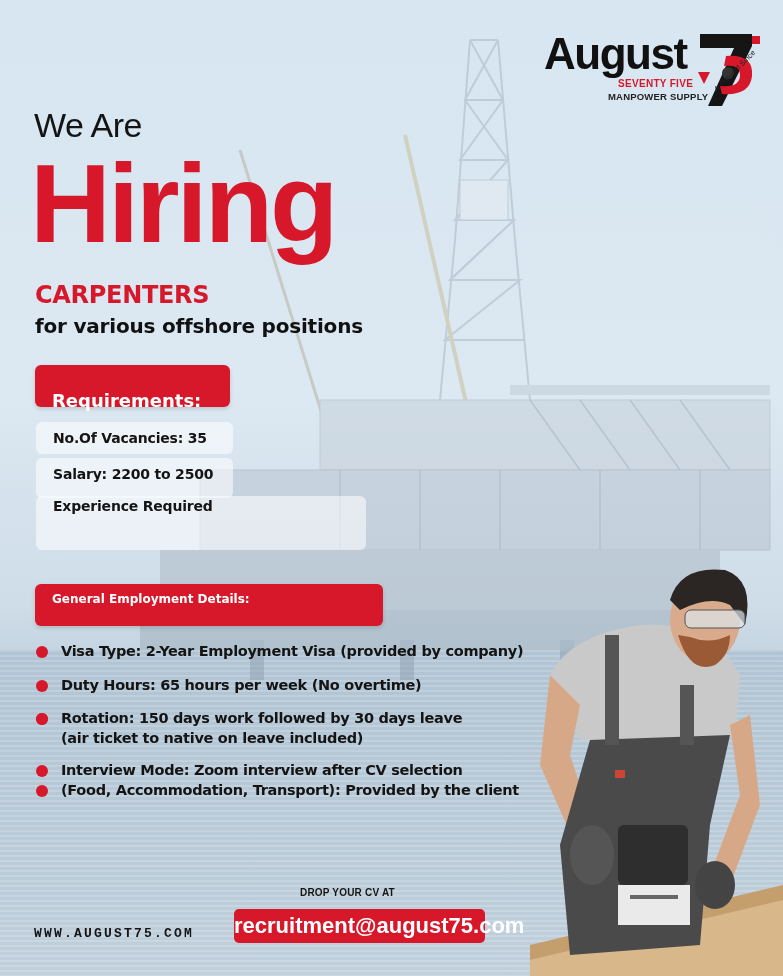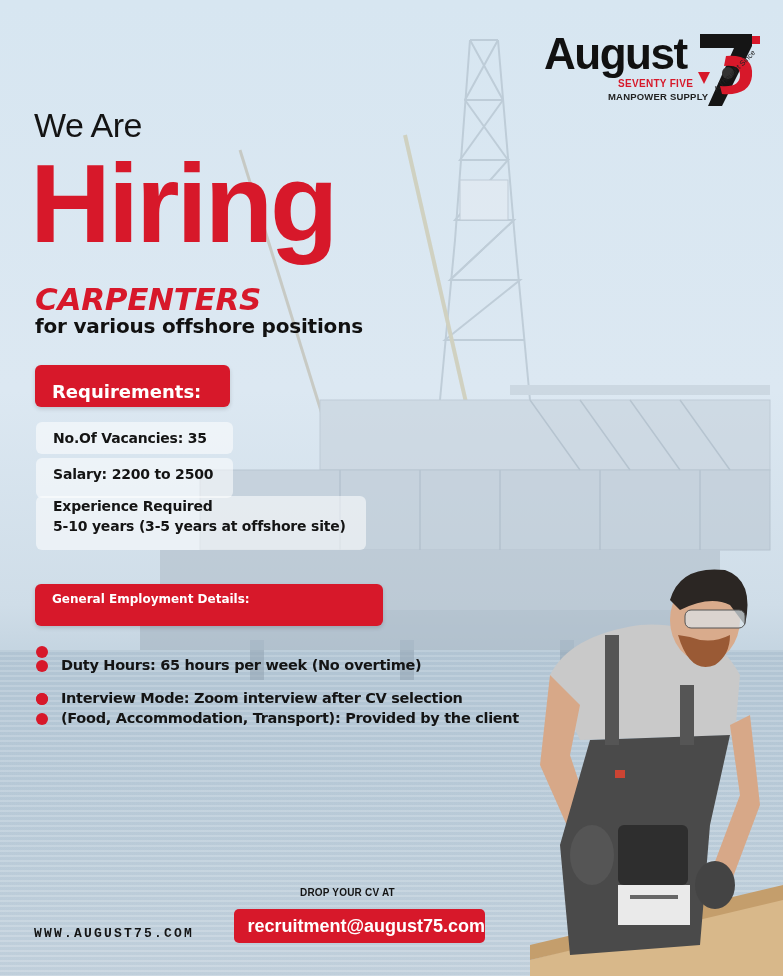--- a/index.html
+++ b/index.html
@@ -50,36 +50,36 @@
       font-family: "Liberation Sans", sans-serif; font-size: 34px; font-weight: 400;
       color: #141414; letter-spacing: -0.5px; line-height: 1;
     }
     .hiring {
       position: absolute; left: 30px; top: 148px;
       font-family: "Liberation Sans", sans-serif; font-size: 112px; font-weight: 700;
       color: #d7182a; letter-spacing: -3px; line-height: 1;
     }
     .role {
       position: absolute; left: 35px; top: 281px;
-      font-family: "DejaVu Sans", sans-serif; font-size: 31px; font-weight: 700;
-      color: #d7182a; letter-spacing: -0.3px; font-style: italic;
+      font-family: "DejaVu Sans", sans-serif; font-size: 24px; font-weight: 700;
+      color: #d7182a; letter-spacing: -0.3px;
     }
     .role-sub {
       position: absolute; left: 35px; top: 314px;
       font-family: "DejaVu Sans", sans-serif; font-size: 20px; font-weight: 700;
       color: #111; letter-spacing: -0.2px;
     }
 
     
     .pill {
       position: absolute; background: #d7182a; color: #fff;
       border-radius: 6px; font-weight: 700; font-family: "DejaVu Sans", sans-serif;
       box-shadow: 0 2px 4px rgba(0,0,0,0.15);
     }
-    .pill-req { left: 35px; top: 365px; width: 195px; height: 42px; font-size: 18px; padding: 16px 0 0 17px; }
+    .pill-req { left: 35px; top: 365px; width: 195px; height: 42px; font-size: 18px; padding: 25px 0 0 17px; }
     .pill-gen { left: 35px; top: 584px; width: 348px; height: 42px; font-size: 12px; padding: 8px 0 0 17px; }
 
     
     .req-box {
       position: absolute; left: 36px;
       background: rgba(255,255,255,0.55); border-radius: 6px;
       font-family: "DejaVu Sans", sans-serif; font-size: 14px; font-weight: 700; color: #141414;
       padding: 0 0 0 17px; letter-spacing: -0.2px;
     }
     .req-1 { top: 422px; width: 197px; height: 32px; line-height: 32px; }
@@ -110,22 +110,22 @@
       letter-spacing: 2.2px; color: #141414;
     }
     .drop-cv {
       position: absolute; left: 300px; top: 887px;
       font-family: "Liberation Sans", sans-serif; font-size: 10px; font-weight: 700;
       color: #141414; letter-spacing: 0.2px;
     }
     .email {
       position: absolute; left: 234px; top: 909px; width: 251px; height: 34px;
       background: #d7182a; border-radius: 5px; color: #fff;
-      font-family: "Liberation Sans", sans-serif; font-size: 18px; font-weight: 700;
-      text-align: right; line-height: 34px; text-decoration: none; display: block;
+      font-family: "Liberation Sans", sans-serif; font-size: 22px; font-weight: 700;
+      text-align: left; line-height: 34px; text-decoration: none; display: block;
     }
   </style>
 </head>
 <body>
 
 <div class="scene">
   <div class="sea"></div>
 
   <svg class="rig" viewBox="0 0 783 700">
     <g stroke="#a9b8c4" stroke-width="2" fill="none">
@@ -202,34 +202,39 @@
 <div class="we-are">We Are</div>
 <div class="hiring">Hiring</div>
 <div class="role">CARPENTERS</div>
 <div class="role-sub">for various offshore positions</div>
 
 <div class="pill pill-req">Requirements:</div>
 <div class="req-box req-1">No.Of Vacancies: 35</div>
 <div class="req-box req-2">Salary: 2200 to 2500</div>
 <div class="req-box req-3">
   <div>Experience Required</div>
-  <div>5-10 years (3-5 years at offshore site)</div>
 </div>
 
 <div class="pill pill-gen">General Employment Details:</div>
 <div class="details">
   <div class="detail d1">
     <span class="bullet"></span>
+    <span>Visa Type: 2-Year Employment Visa (provided by company)</span>
   </div>
   <div class="detail d2">
     <span class="bullet"></span>
     <span>Duty Hours: 65 hours per week (No overtime)</span>
   </div>
   <div class="detail d3">
     <span class="bullet"></span>
+  </div>
+  <div class="detail d4">
+    <span class="bullet"></span>
+    <div>Rotation: 150 days work followed by 30 days leave</div>
+    <div>(air ticket to native on leave included)</div>
   </div>
   <div class="detail d6">
     <span class="bullet"></span>
     <span>Interview Mode: Zoom interview after CV selection</span>
   </div>
   <div class="detail d5">
     <span class="bullet"></span>
     <span>(Food, Accommodation, Transport): Provided by the client</span>
   </div>
 </div>

